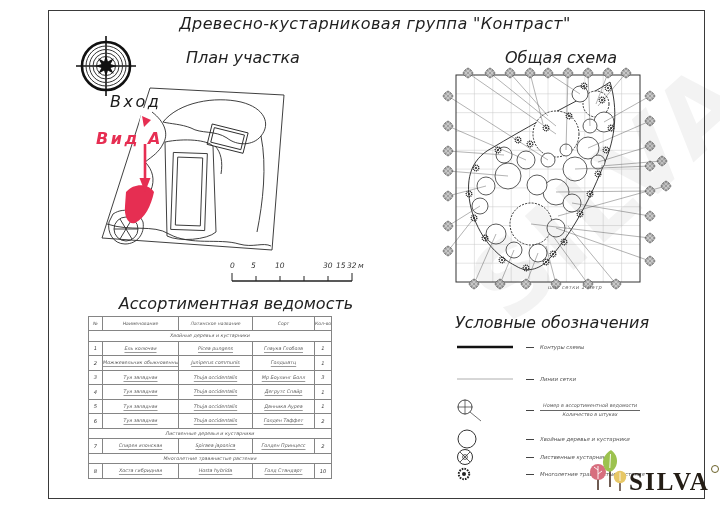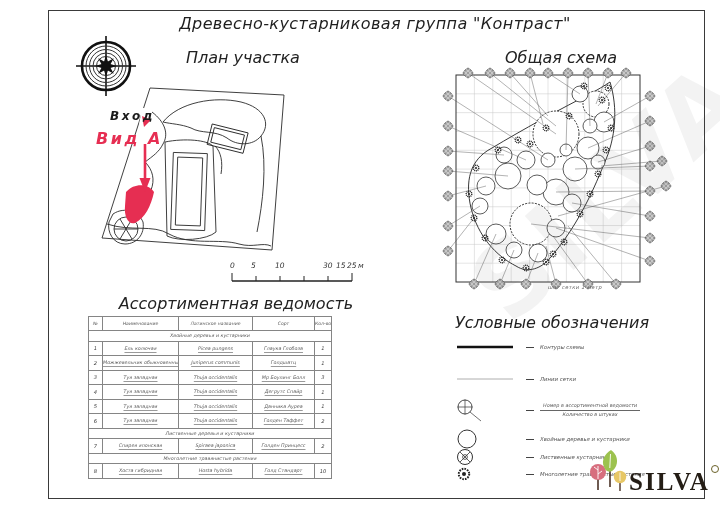--- a/index.html
+++ b/index.html
@@ -5,21 +5,21 @@
   html,body{margin:0;padding:0;background:#fff;width:720px;height:508px;overflow:hidden}
   .page{position:absolute;left:0;top:0;width:720px;height:508px;font-family:"DejaVu Sans",sans-serif;font-style:italic;color:#1c1c1c;background:#fff}
   .frame{position:absolute;left:48px;top:10px;width:655px;height:487px;border:1.3px solid #3a3a3a}
   .title{position:absolute;left:150px;top:14px;width:450px;text-align:center;font-size:16px;letter-spacing:.4px;color:#1f1f1f;white-space:nowrap}
   .h{position:absolute;font-size:16px;color:#222;white-space:nowrap}
   #h-plan{left:186px;top:48px}
   #h-scheme{left:505px;top:48px}
   #h-table{left:116px;top:294px;width:240px;text-align:center}
   #h-legend{left:455px;top:313px;font-size:16px}
   .abs{position:absolute}
-  .lbl-entrance{position:absolute;left:110px;top:109px;font-size:12px;font-weight:bold;letter-spacing:2.5px;color:#1b1b1b;white-space:nowrap}
+  .lbl-entrance{position:absolute;left:110px;top:92px;font-size:16px;font-weight:normal;letter-spacing:2.5px;color:#1b1b1b;white-space:nowrap}
   .lbl-vida{position:absolute;left:96px;top:129px;font-size:16px;font-weight:bold;letter-spacing:2.5px;color:#e62e52;white-space:nowrap}
   .scalebar{position:absolute;left:228px;top:261px;width:150px;height:28px}
   .scalebar span{position:absolute;top:0;font-size:7.5px;color:#333;font-style:italic}
   .scalebar svg{position:absolute;left:0;top:11px}
   table.assort{position:absolute;left:88px;top:316px;width:243px;border-collapse:collapse;table-layout:fixed;background:#fff}
   .assort th,.assort td{border:.6px solid #858585;padding:0;text-align:center;font-weight:normal;font-style:italic;
     overflow:hidden;white-space:nowrap;color:#5d5d5d}
   .assort th{font-size:4.6px;height:13px}
   .assort td{font-size:4.8px}
   .assort tr.datarow{height:14.5px}
@@ -112,21 +112,21 @@
       <line x1="52" y1="4" x2="52" y2="9" stroke="#222" stroke-width="1"></line>
       <line x1="76" y1="4" x2="76" y2="9" stroke="#222" stroke-width="1"></line>
       <line x1="100" y1="4" x2="100" y2="9" stroke="#222" stroke-width="1"></line>
       <line x1="124" y1="1" x2="124" y2="9" stroke="#222" stroke-width="1"></line>
     </svg>
   <span style="left: 2px;">0</span>
       <span style="left: 23px;">5</span>
       <span style="left: 47px;">10</span>
       <span style="left: 71px; margin-left: 37px;">15</span>
       <span style="left: 95px;">30</span>
-      <span style="left: 119px;">25</span>
+      <span style="left: 119px;">32</span>
     </div>
 
   <div class="h" id="h-table">Ассортиментная ведомость</div>
 
   <table class="assort">
     <colgroup>
         <col style="width:14px">
         <col style="width:76px">
         <col style="width:74px">
         <col style="width:62px">

